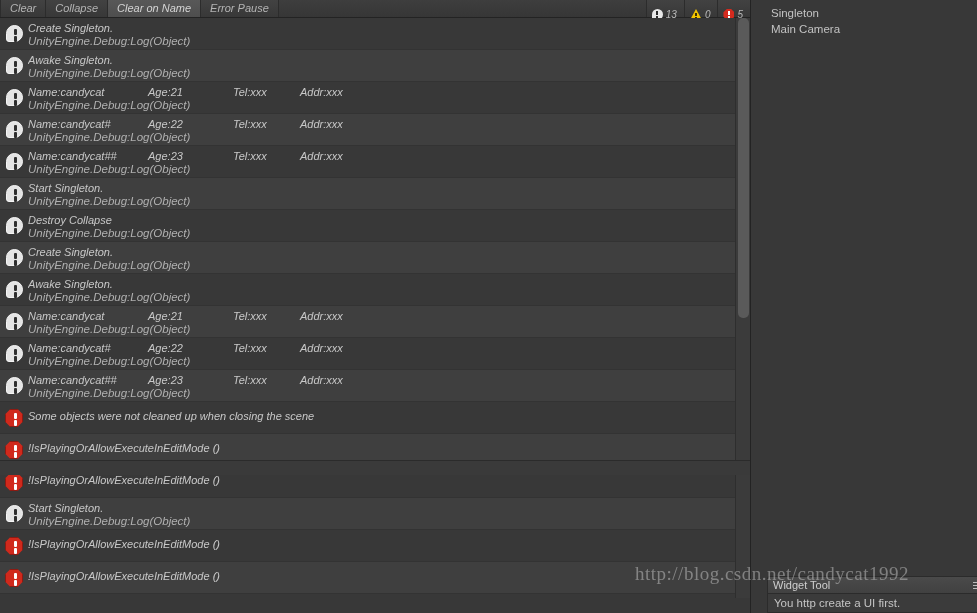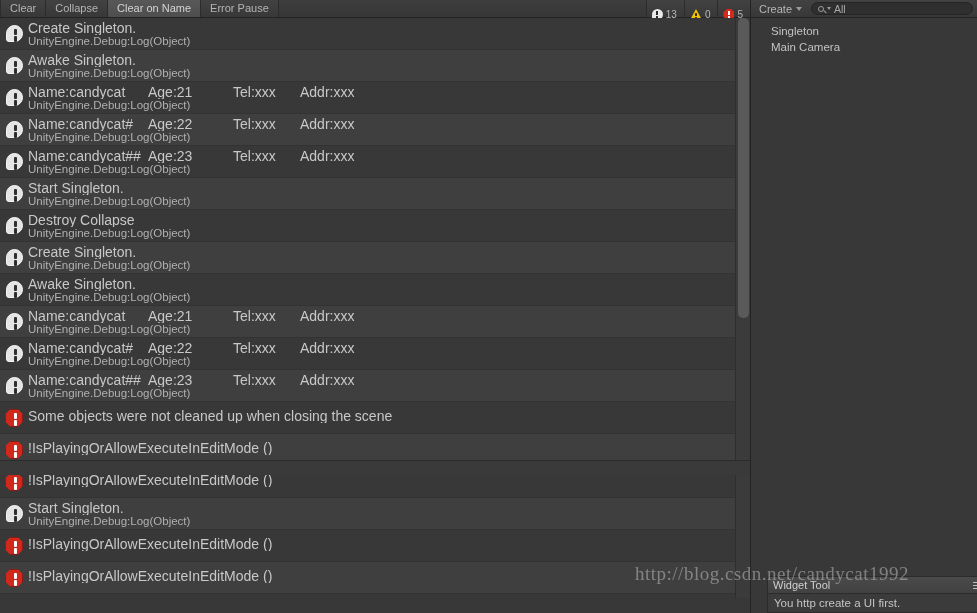--- a/index.html
+++ b/index.html
@@ -5,21 +5,21 @@
   * { box-sizing: border-box; margin: 0; padding: 0; }
   html, body {
     width: 977px; height: 613px;
     background: #383838;
     font-family: "Liberation Sans", sans-serif;
     overflow: hidden;
   }
   .app { position: relative; width: 977px; height: 613px; display: flex; }
 
   
-  .console { position: relative; width: 750px; height: 475px; background: #383838; }
+  .console { position: relative; width: 750px; height: 475px; background: #383838; font-style: italic; }
 
   .toolbar {
     height: 18px; width: 100%;
     background: #3c3c3c;
     border-bottom: 1px solid #232323;
     display: flex; align-items: stretch;
     position: relative;
   }
   .tb-btn {
     display: flex; align-items: center;
@@ -120,21 +120,21 @@
     clip-path: polygon(30% 0, 70% 0, 100% 30%, 100% 70%, 70% 100%, 30% 100%, 0 70%, 0 30%);
   }
   .big-err::after {
     content: ""; position: absolute; left: 7.5px; top: 3px;
     width: 3px; height: 6px; background: #fff; border-radius: 1px;
     box-shadow: 0 7px 0 0 #fff;
   }
 
   .row-text { flex: 1; min-width: 0; padding-right: 6px; }
   .line1 {
-    font-size: 14px; color: #c8c8c8; line-height: 13px;
+    font-size: 11px; color: #c8c8c8; line-height: 13px;
     white-space: pre; overflow: hidden; text-overflow: ellipsis;
   }
   .line2 {
     font-size: 11.5px; color: #b0b0b0; line-height: 13px;
     white-space: pre; overflow: hidden;
   }
   .line1.single { padding-top: 4px; }
 
   
   .cols { display: flex; }
@@ -444,31 +444,20 @@
 
     <div class="scroll-track">
       <div class="scroll-thumb"></div>
     </div>
 
     <div class="console-bottom"></div>
   </div>
 
   <div class="hierarchy">
 
-    <div class="h-toolbar">
-      <div class="create-btn">
-        <span>Create</span>
-        <span class="caret"></span>
-      </div>
-      <div class="search-box">
-        <span class="mag"></span>
-        <span class="mag-caret"></span>
-        <span class="search-text">All</span>
-      </div>
-    </div>
 
     <div class="h-list" id="hlist">
         <div class="h-item">Singleton</div>
         <div class="h-item">Main Camera</div>
       </div>
 
     <div class="widget-panel">
       <div class="widget-head">
         <span>Widget Tool</span>
         <span class="hamburger">

